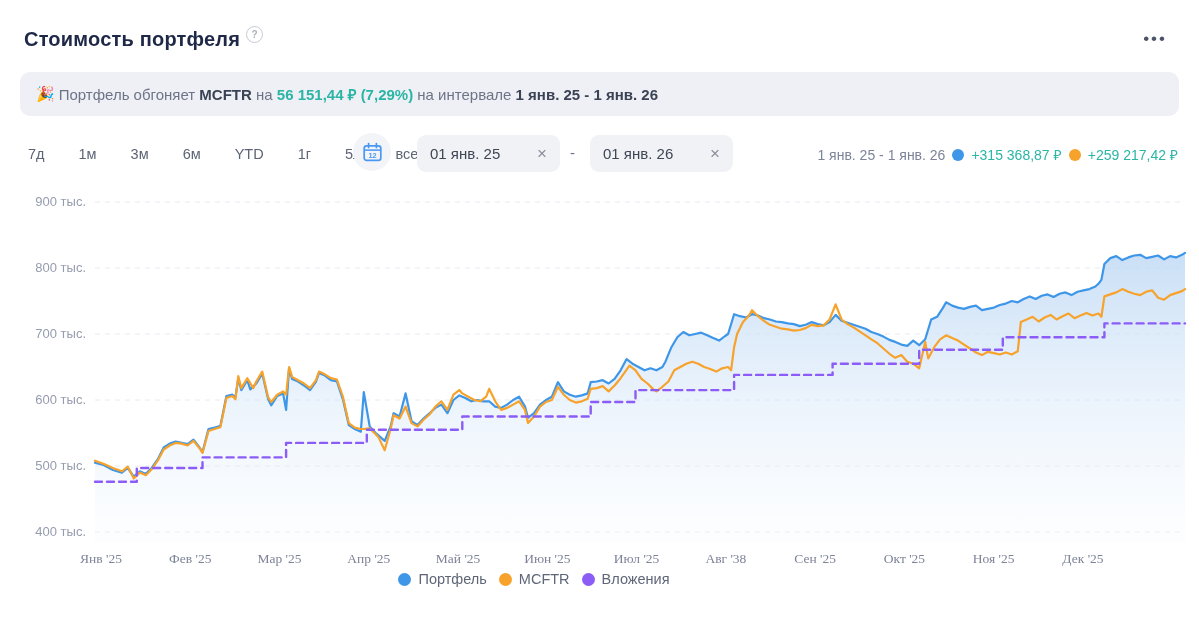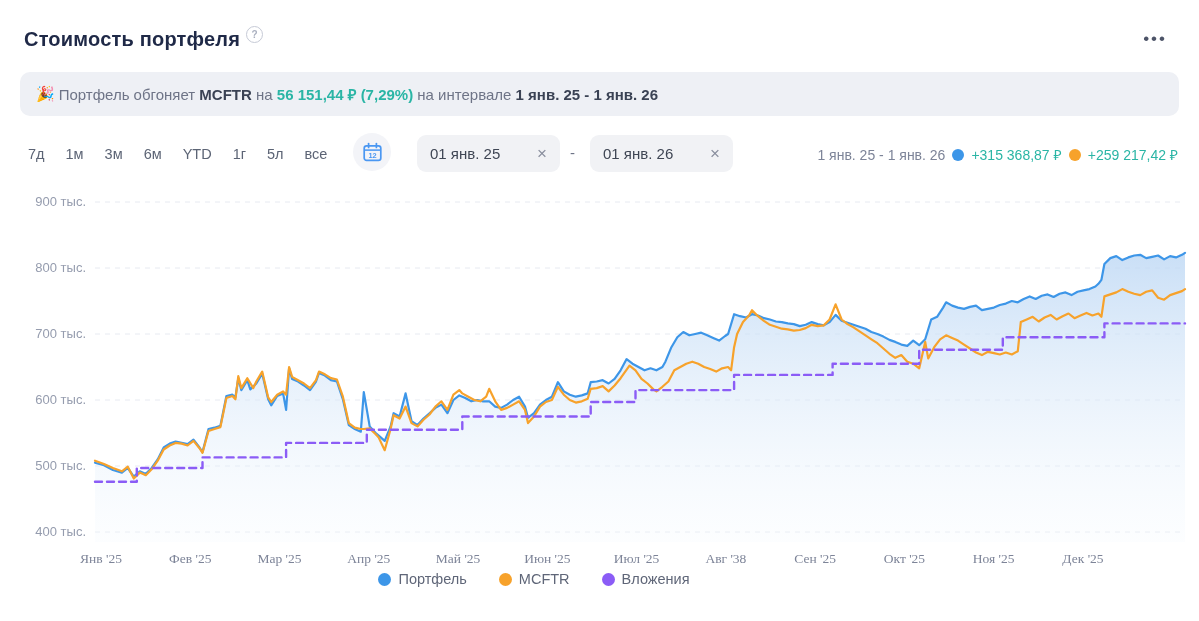--- a/index.html
+++ b/index.html
@@ -13,39 +13,39 @@
   .dots{position:absolute;right:28px;top:30px;background:none;border:none;color:#4d5468;
         font-size:17px;letter-spacing:2px;cursor:pointer;padding:4px;line-height:10px;}
   
   .banner{position:absolute;left:20px;top:72px;width:1159px;height:44px;background:#eef0f5;
           border-radius:10px;display:flex;align-items:center;padding:0 16px;box-sizing:border-box;
           font-size:15px;color:#6e7487;white-space:pre;}
   .banner b{color:#3a4254;font-weight:700;}
   .teal{color:#2ab5a5;font-weight:700;}
   .banner .sep{width:4px;}
   
-  .ranges{position:absolute;left:27px;top:137px;display:flex;gap:19px;align-items:center;height:34px;}
+  .ranges{position:absolute;left:27px;top:137px;display:flex;gap:32px;align-items:center;height:34px;}
   .rbtn{background:none;border:none;font-family:"Liberation Sans",sans-serif;font-size:14.5px;
         color:#5c6475;cursor:pointer;padding:2px 1px;}
   .cal{position:absolute;left:353px;top:133px;width:38px;height:38px;border-radius:50%;
        border:none;background:#f3f4f8;cursor:pointer;display:flex;align-items:center;justify-content:center;}
   .datebox{position:absolute;top:135px;width:143px;height:37px;background:#f1f2f5;border-radius:9px;
            display:flex;align-items:center;justify-content:space-between;padding:8px 13px;box-sizing:border-box;
            font-size:15px;color:#3f4654;cursor:text;}
   .datebox .x{color:#8a8f9e;font-size:17px;cursor:pointer;line-height:1;}
   .dash{position:absolute;left:570px;top:144px;color:#6e7487;font-size:15px;}
   .summary{position:absolute;right:21px;top:145px;display:flex;align-items:center;gap:7px;font-size:14px;color:#7d8498;}
   .dot{width:12px;height:12px;border-radius:50%;display:inline-block;}
   .summary .teal{font-weight:400;}
   
   .ylab{position:absolute;left:0;width:86px;text-align:right;font-size:13px;color:#959cae;}
   .xlab{position:absolute;width:90px;text-align:center;font-size:13.5px;color:#7d8498;top:551px;font-family:Liberation Serif, serif;}
   svg.plot{position:absolute;left:0;top:190px;}
   .legend{position:absolute;left:0;top:571px;width:1068px;display:flex;justify-content:center;
-          gap:32px;align-items:center;}
+          gap:12px;align-items:center;}
   .litem{display:flex;align-items:center;gap:7px;font-size:14.5px;color:#5f6678;cursor:pointer;}
   .litem .dot{width:13px;height:13px;}
 </style>
 </head>
 <body>
 
 <div class="stage">
 
   <div class="hdr">
     <span class="title">Стоимость портфеля</span>

